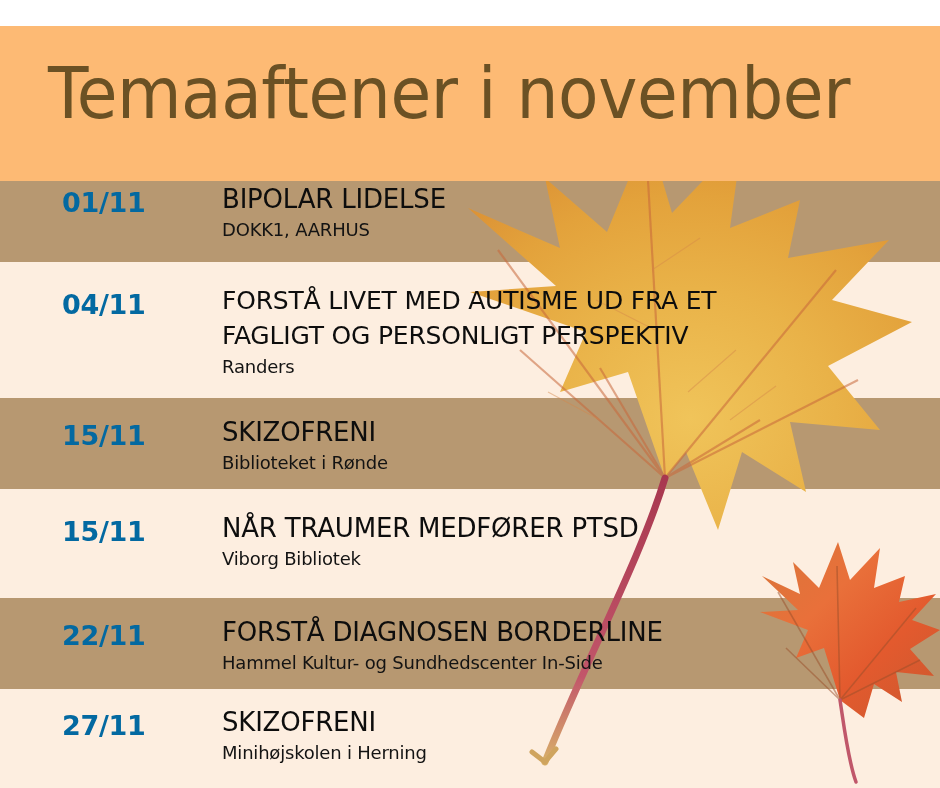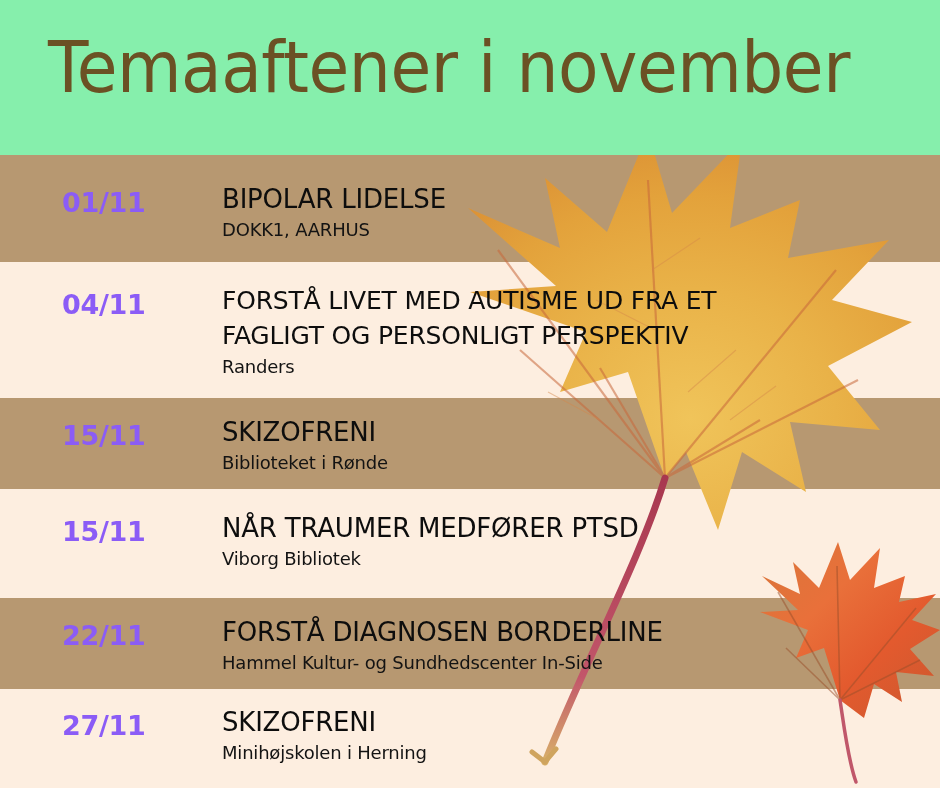--- a/index.html
+++ b/index.html
@@ -77,21 +77,21 @@
     position: absolute;
     left: 0;
     width: 940px;
   }
   .row-date {
     position: absolute;
     left: 62px;
     font-family: "DejaVu Sans", sans-serif;
     font-size: 27px;
     font-weight: bold;
-    color: #8b5cf6;
+    color: #0369a1;
     letter-spacing: -0.3px;
     white-space: nowrap;
   }
   .row-body {
     position: absolute;
     left: 222px;
     width: 700px;
   }
   .row-title {
     font-family: "DejaVu Sans", sans-serif;
@@ -196,21 +196,21 @@
           <path d="M840,700 L778,592"></path>
           <path d="M840,700 L916,608"></path>
           <path d="M840,700 L786,648"></path>
           <path d="M840,700 L920,660"></path>
         </g>
         <path d="M840,700 C844,726 848,760 856,782" stroke="#c0576a" stroke-width="3.5" fill="none" stroke-linecap="round"></path>
       </g>
     </svg>
   </div>
 
-  <div class="header" style="background: #86efac;">
+  <div class="header" style="background: #fdba74; margin-top: 26px;">
     <div class="poster-title" style="color: rgb(107, 81, 36);">Temaaftener i november</div>
   </div>
 
   <div class="rows">
       <div class="row" style="top: 155px; height: 107px;">
         <div class="row-date" style="top: 32px;">01/11</div>
         <div class="row-body" style="top: 28px;">
           <div class="row-title">BIPOLAR LIDELSE</div>
           <div class="row-venue">DOKK1, AARHUS</div>
         </div>

